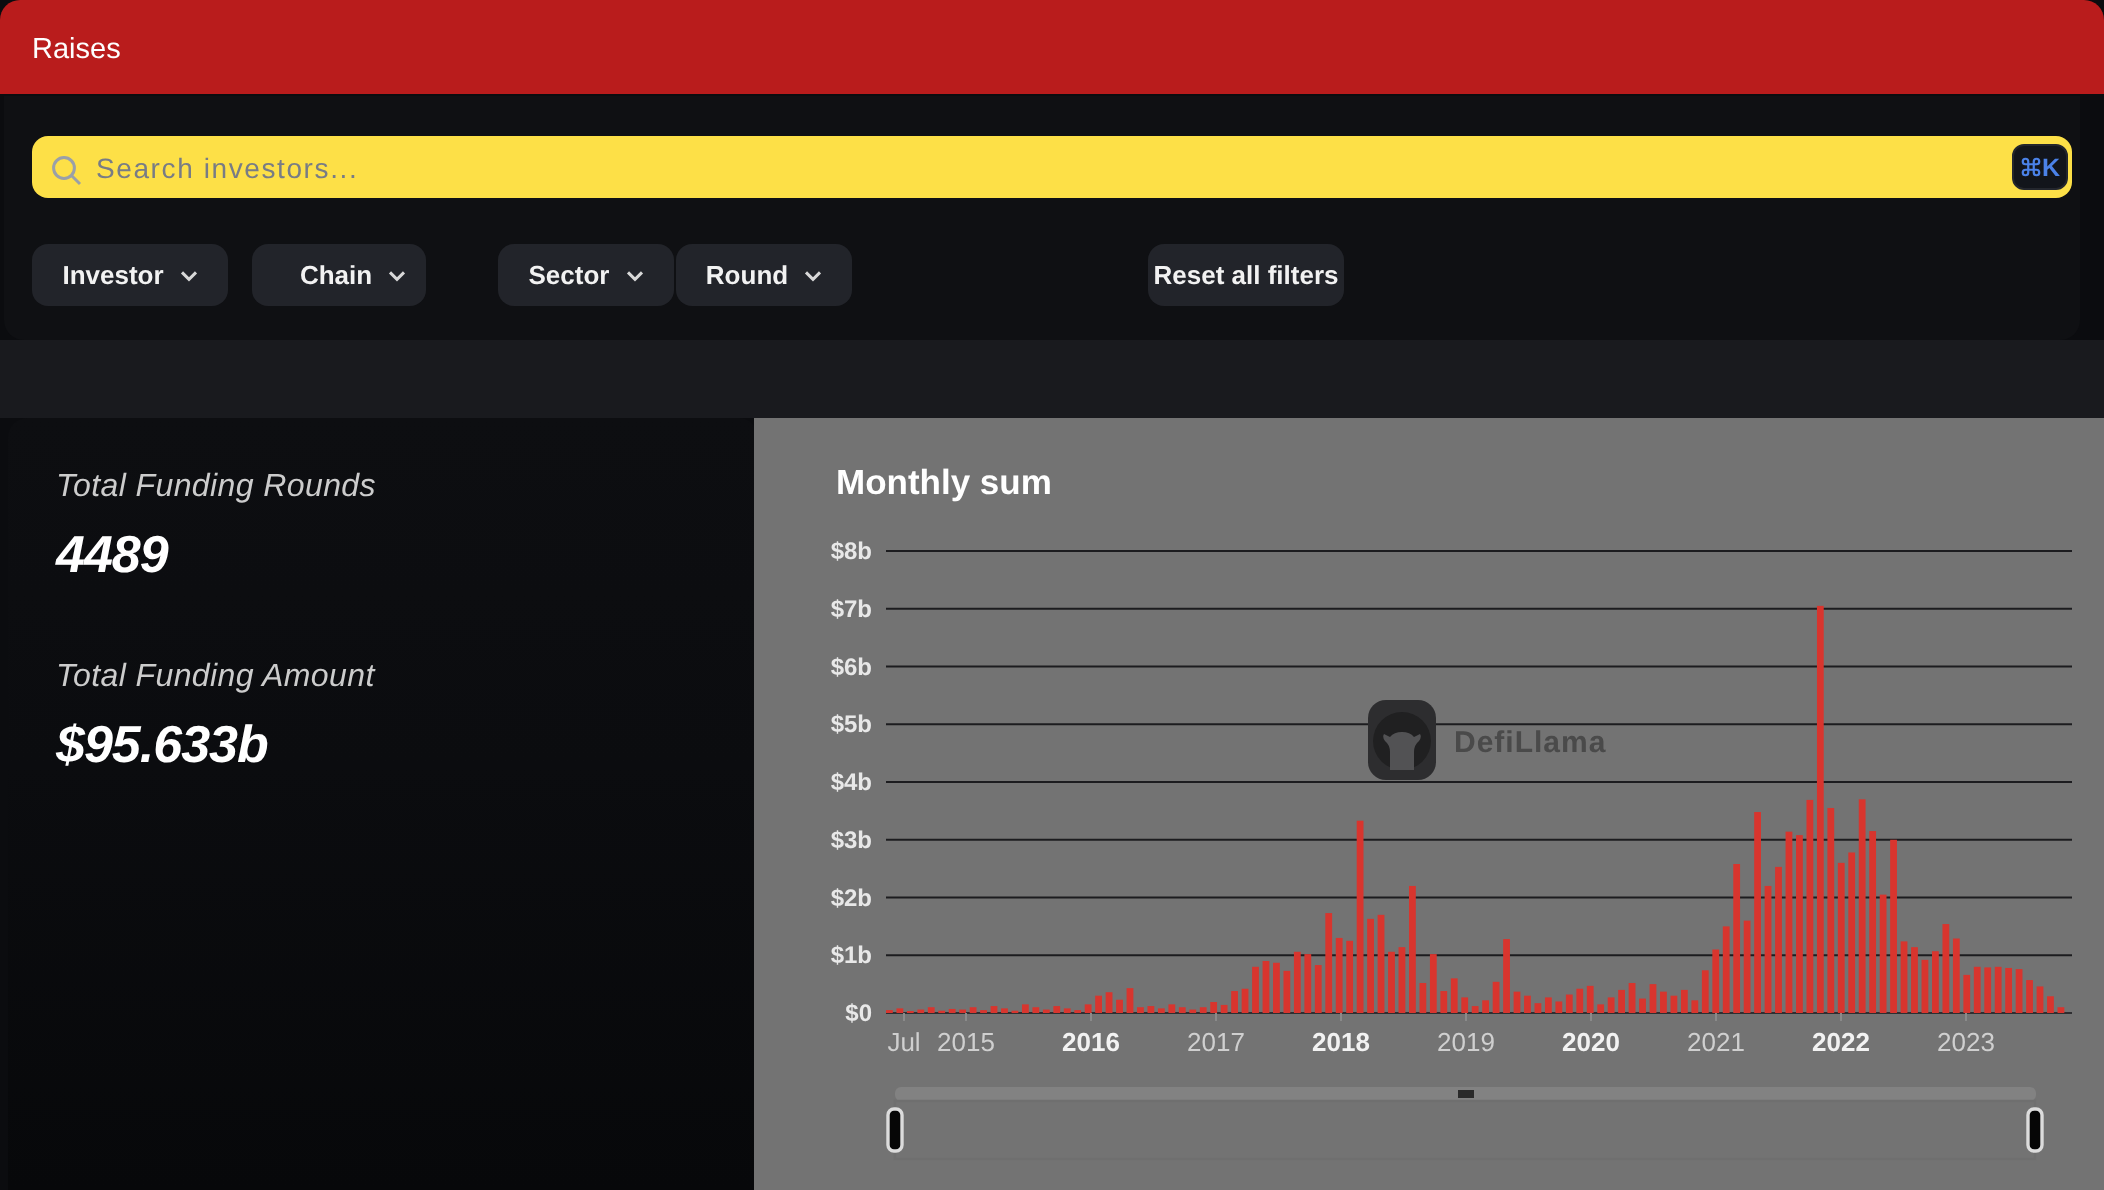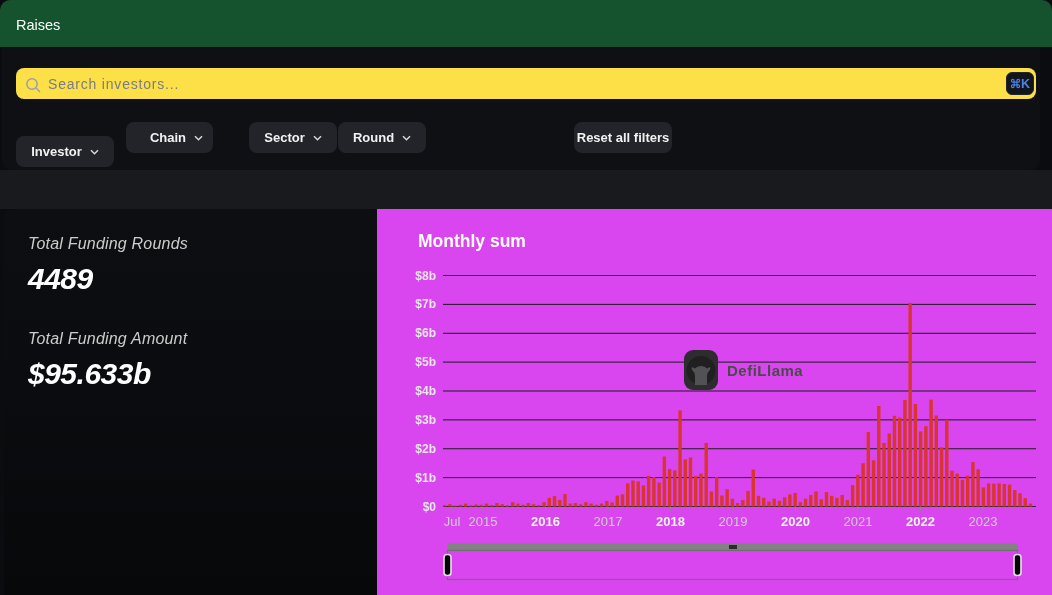--- a/index.html
+++ b/index.html
@@ -1,49 +1,49 @@
 <!DOCTYPE html>
 <html><head><meta charset="utf-8">
 <style>
 * { margin:0; padding:0; box-sizing:border-box; }
 html,body { width:1052px; height:595px; background:#0b0c0f; font-family:"Liberation Sans",sans-serif; overflow:hidden; }
 .abs { position:absolute; }
-#header { left:0; top:0; width:1052px; height:47px; background:#14532d; border-radius:10px 10px 0 0; }
+#header { left:0; top:0; width:1052px; height:47px; background:#b91c1c; border-radius:10px 10px 0 0; }
 #header span { position:absolute; left:16px; top:17px; font-size:14.5px; font-weight:500; color:#fefefe; }
 #topcard { left:2px; top:48px; width:1038px; height:122px; background:#0f1013; border-radius:0 0 10px 10px; }
 #search { position:absolute; left:14px; top:20px; width:1020px; height:31px; background:#fde047; border-radius:8px; }
 #search .ph { position:absolute; left:32px; top:8px; font-size:14px; letter-spacing:0.8px; color:#787c85; }
 #cmdk { position:absolute; right:2px; top:4px; height:23px; padding:0 3px; background:#12151b; border:1px solid #23262d; border-radius:6px; display:flex; align-items:center; color:#4b82e8; font-size:12.5px; font-weight:600; }
 .btn { position:absolute; top:74px; height:31px; background:#22242a; border-radius:8px; color:#f2f2f2; font-size:13px; font-weight:600; display:flex; align-items:center; justify-content:center; gap:8px; }
 #strip { left:0; top:170px; width:1052px; height:39px; background:#191a1e; }
 #leftcard { left:4px; top:209px; width:375px; height:386px; background:linear-gradient(180deg,#0d0e11 0%,#0b0c0f 45%,#07080a 100%); border-radius:10px 10px 0 0;font-style:italic; }
 .lbl { position:absolute; left:24px; font-size:16px; letter-spacing:0.2px; color:#cccccc; }
-.val { position:absolute; left:24px; font-size:30px; font-weight:700; color:#ffffff; letter-spacing:-0.5px; }
-#chart { left:377px; top:209px; width:675px; height:386px; background:#d946ef; }
+.val { position:absolute; left:24px; font-size:26px; font-weight:700; color:#ffffff; letter-spacing:-0.5px; }
+#chart { left:377px; top:209px; width:675px; height:386px; background:#737373; }
 #ctitle { position:absolute; left:41px; top:22px; font-size:17.5px; font-weight:700; color:#ffffff; }
 </style></head>
 <body>
 <div class="abs" id="header">
     <span>Raises</span>
   </div>
 <div class="abs" id="topcard">
   <div id="search">
     <svg style="position:absolute;left:9px;top:9px" width="17" height="17" viewBox="0 0 17 17" fill="none">
       <circle cx="7" cy="7" r="5.2" stroke="#9aa0a8" stroke-width="1.5"></circle>
       <line x1="11" y1="11" x2="15" y2="15" stroke="#9aa0a8" stroke-width="1.5"></line>
     </svg>
     <span class="ph">Search investors...</span>
     <div id="cmdk">
       <svg width="11" height="11" viewBox="0 0 24 24" fill="none" stroke="#4b82e8" stroke-width="2.4">
         <path d="M18 3a3 3 0 0 0-3 3v12a3 3 0 1 0 3-3H6a3 3 0 1 0 3 3V6a3 3 0 1 0-3 3h12a3 3 0 0 0 3-3 3 3 0 0 0-3-3z"></path>
       </svg>
         <span>K</span>
     </div>
   </div>
-  <div class="btn" style="left:14px;width:98px;margin-top:14px;">Investor <svg width="9" height="6" viewBox="0 0 9 6" fill="none">
+  <div class="btn" style="left:14px;width:98px;">Investor <svg width="9" height="6" viewBox="0 0 9 6" fill="none">
         <path d="M1 1.2l3.5 3.5L8 1.2" stroke="#d8d8d8" stroke-width="1.5"></path>
       </svg></div>
   <div class="btn" style="left:124px;width:87px;padding-left:14px;">Chain <svg width="9" height="6" viewBox="0 0 9 6" fill="none">
         <path d="M1 1.2l3.5 3.5L8 1.2" stroke="#d8d8d8" stroke-width="1.5"></path>
       </svg></div>
   <div class="btn" style="left:223px;width:88px;margin-left:24px;">Sector <svg width="9" height="6" viewBox="0 0 9 6" fill="none">
         <path d="M1 1.2l3.5 3.5L8 1.2" stroke="#d8d8d8" stroke-width="1.5"></path>
       </svg></div>
   <div class="btn" style="left:336px;width:88px;">Round <svg width="9" height="6" viewBox="0 0 9 6" fill="none">
         <path d="M1 1.2l3.5 3.5L8 1.2" stroke="#d8d8d8" stroke-width="1.5"></path>

